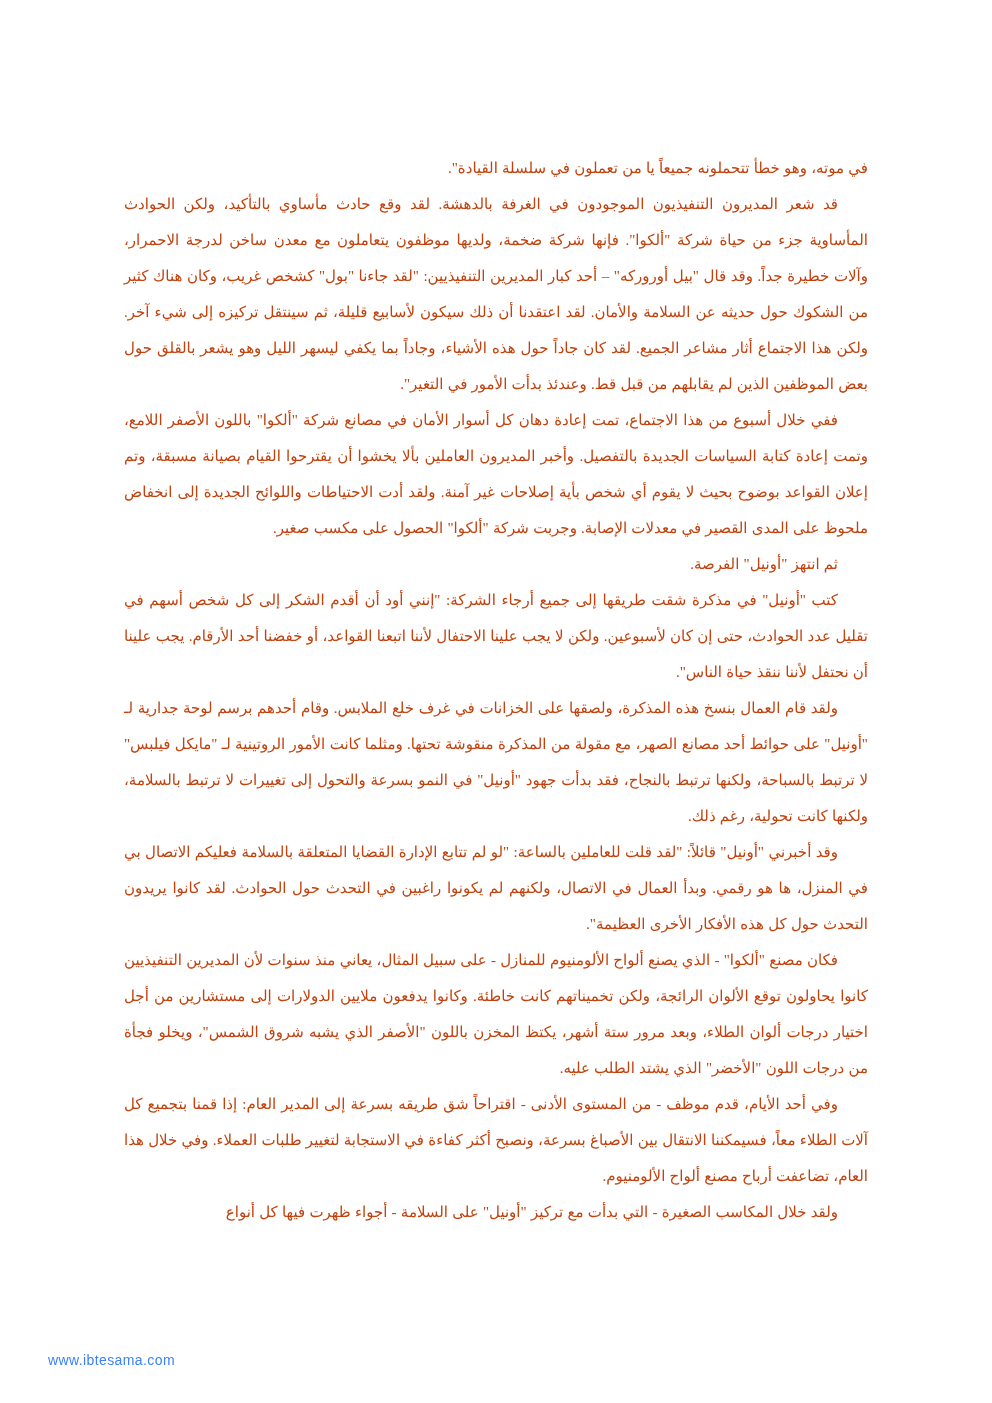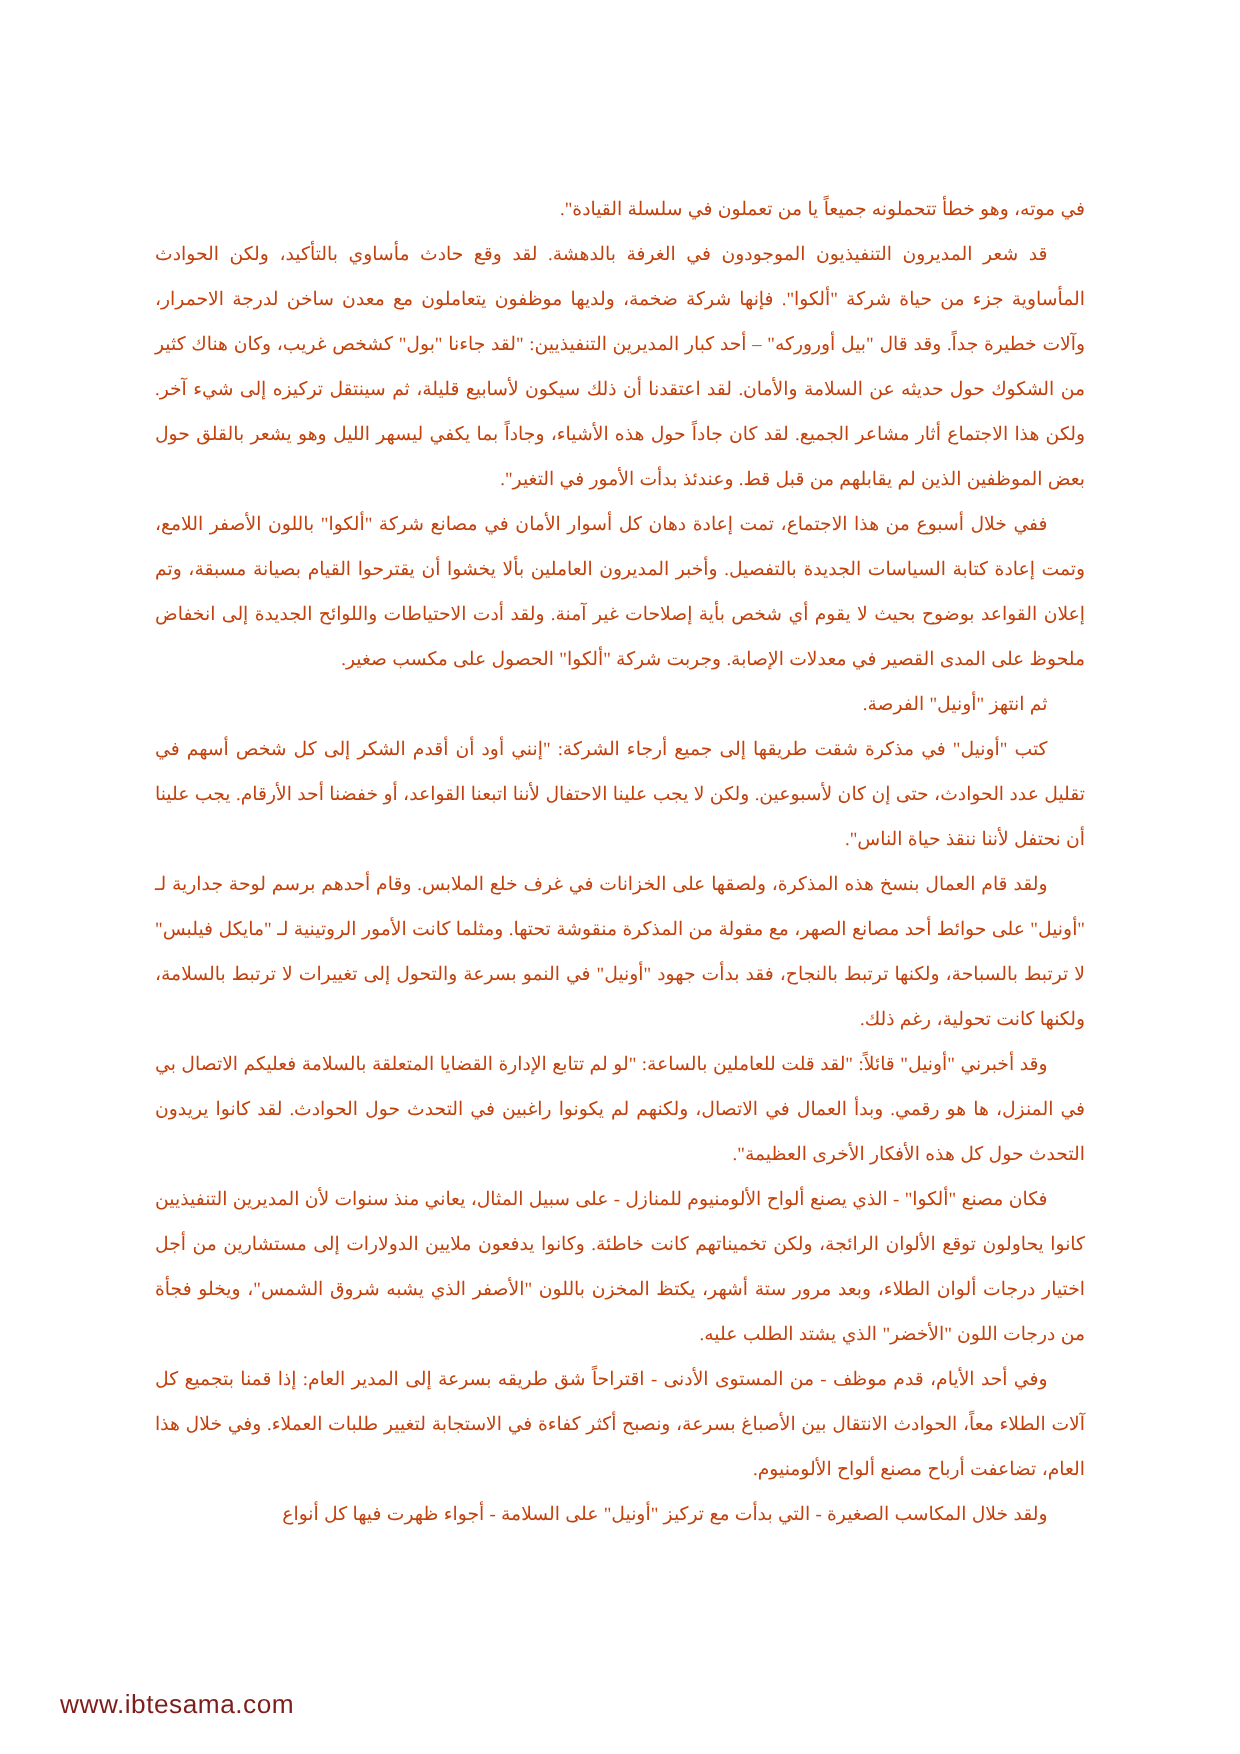--- a/index.html
+++ b/index.html
@@ -57,41 +57,41 @@
   p.short {
     text-indent: 30px;
     text-align: right;
   }
 
   #watermark {
     position: absolute;
     left: 48px;
     top: 1352px;
     font-family: "Liberation Sans", "DejaVu Sans", sans-serif;
-    font-size: 21px;
-    color: #7f1d1d;
+    font-size: 14px;
+    color: #3b82f6;
     letter-spacing: 0.4px;
     white-space: nowrap;
     direction: ltr;
     user-select: none;
   }
 </style>
 </head>
 <body>
 
 <div id="page">
 
   <div id="text-block">
     <p class="cont">في موته، وهو خطأ تتحملونه جميعاً يا من تعملون في سلسلة القيادة".</p>
     <p class="ind">قد شعر المديرون التنفيذيون الموجودون في الغرفة بالدهشة. لقد وقع حادث مأساوي بالتأكيد، ولكن الحوادث المأساوية جزء من حياة شركة "ألكوا". فإنها شركة ضخمة، ولديها موظفون يتعاملون مع معدن ساخن لدرجة الاحمرار، وآلات خطيرة جداً. وقد قال "بيل أوروركه" – أحد كبار المديرين التنفيذيين: "لقد جاءنا "بول" كشخص غريب، وكان هناك كثير من الشكوك حول حديثه عن السلامة والأمان. لقد اعتقدنا أن ذلك سيكون لأسابيع قليلة، ثم سينتقل تركيزه إلى شيء آخر. ولكن هذا الاجتماع أثار مشاعر الجميع. لقد كان جاداً حول هذه الأشياء، وجاداً بما يكفي ليسهر الليل وهو يشعر بالقلق حول بعض الموظفين الذين لم يقابلهم من قبل قط. وعندئذ بدأت الأمور في التغير".</p>
     <p class="ind">ففي خلال أسبوع من هذا الاجتماع، تمت إعادة دهان كل أسوار الأمان في مصانع شركة "ألكوا" باللون الأصفر اللامع، وتمت إعادة كتابة السياسات الجديدة بالتفصيل. وأخبر المديرون العاملين بألا يخشوا أن يقترحوا القيام بصيانة مسبقة، وتم إعلان القواعد بوضوح بحيث لا يقوم أي شخص بأية إصلاحات غير آمنة. ولقد أدت الاحتياطات واللوائح الجديدة إلى انخفاض ملحوظ على المدى القصير في معدلات الإصابة. وجربت شركة "ألكوا" الحصول على مكسب صغير.</p>
     <p class="short">ثم انتهز "أونيل" الفرصة.</p>
     <p class="ind">كتب "أونيل" في مذكرة شقت طريقها إلى جميع أرجاء الشركة: "إنني أود أن أقدم الشكر إلى كل شخص أسهم في تقليل عدد الحوادث، حتى إن كان لأسبوعين. ولكن لا يجب علينا الاحتفال لأننا اتبعنا القواعد، أو خفضنا أحد الأرقام. يجب علينا أن نحتفل لأننا ننقذ حياة الناس".</p>
     <p class="ind">ولقد قام العمال بنسخ هذه المذكرة، ولصقها على الخزانات في غرف خلع الملابس. وقام أحدهم برسم لوحة جدارية لـ "أونيل" على حوائط أحد مصانع الصهر، مع مقولة من المذكرة منقوشة تحتها. ومثلما كانت الأمور الروتينية لـ "مايكل فيلبس" لا ترتبط بالسباحة، ولكنها ترتبط بالنجاح، فقد بدأت جهود "أونيل" في النمو بسرعة والتحول إلى تغييرات لا ترتبط بالسلامة، ولكنها كانت تحولية، رغم ذلك.</p>
     <p class="ind">وقد أخبرني "أونيل" قائلاً: "لقد قلت للعاملين بالساعة: "لو لم تتابع الإدارة القضايا المتعلقة بالسلامة فعليكم الاتصال بي في المنزل، ها هو رقمي. وبدأ العمال في الاتصال، ولكنهم لم يكونوا راغبين في التحدث حول الحوادث. لقد كانوا يريدون التحدث حول كل هذه الأفكار الأخرى العظيمة".</p>
     <p class="ind">فكان مصنع "ألكوا" - الذي يصنع ألواح الألومنيوم للمنازل - على سبيل المثال، يعاني منذ سنوات لأن المديرين التنفيذيين كانوا يحاولون توقع الألوان الرائجة، ولكن تخميناتهم كانت خاطئة. وكانوا يدفعون ملايين الدولارات إلى مستشارين من أجل اختيار درجات ألوان الطلاء، وبعد مرور ستة أشهر، يكتظ المخزن باللون "الأصفر الذي يشبه شروق الشمس"، ويخلو فجأة من درجات اللون "الأخضر" الذي يشتد الطلب عليه.</p>
-    <p class="ind">وفي أحد الأيام، قدم موظف - من المستوى الأدنى - اقتراحاً شق طريقه بسرعة إلى المدير العام: إذا قمنا بتجميع كل آلات الطلاء معاً، الحوادث الانتقال بين الأصباغ بسرعة، ونصبح أكثر كفاءة في الاستجابة لتغيير طلبات العملاء. وفي خلال هذا العام، تضاعفت أرباح مصنع ألواح الألومنيوم.</p>
+    <p class="ind">وفي أحد الأيام، قدم موظف - من المستوى الأدنى - اقتراحاً شق طريقه بسرعة إلى المدير العام: إذا قمنا بتجميع كل آلات الطلاء معاً، فسيمكننا الانتقال بين الأصباغ بسرعة، ونصبح أكثر كفاءة في الاستجابة لتغيير طلبات العملاء. وفي خلال هذا العام، تضاعفت أرباح مصنع ألواح الألومنيوم.</p>
     <p class="ind">ولقد خلال المكاسب الصغيرة - التي بدأت مع تركيز "أونيل" على السلامة - أجواء ظهرت فيها كل أنواع</p>
   </div>
 
   <div id="watermark">www.ibtesama.com</div>
 
 </div>
 
 </body></html>

